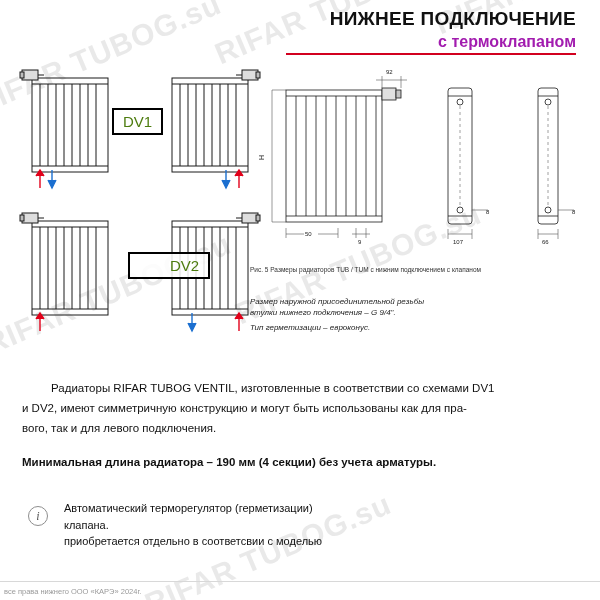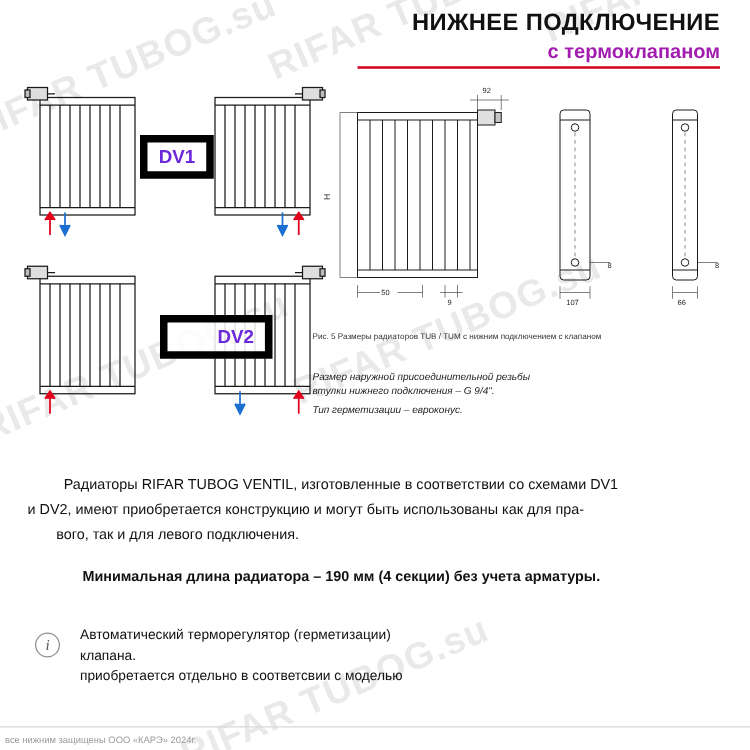--- a/index.html
+++ b/index.html
@@ -68,23 +68,23 @@
   
   .rad {
     position: absolute;
     z-index: 10;
   }
   .rad svg { display: block; }
 
   .dvlabel {
     position: absolute;
     font-size: 15px;
-    font-weight: bold;
-    color: #6d28d9;
-    border: 6px solid #000000;
+    font-weight: normal;
+    color: #4d7c0f;
+    border: 2px solid #000000;
     background: rgba(255,255,255,0.85);
     padding: 3px 9px;
     z-index: 12;
   }
 
   
   .techblock {
     position: absolute;
     left: 248px; top: 62px;
     width: 342px; height: 210px;
@@ -389,30 +389,30 @@
     </svg>
   </div>
 
   <div class="caption">Рис. 5 Размеры радиаторов TUB / TUM с нижним подключением с клапаном</div>
 
   <div class="note-it" style="top:296px;">Размер наружной присоединительной резьбы</div>
   <div class="note-it" style="top:307px;">втулки нижнего подключения – G 9/4".</div>
   <div class="note-it" style="top:322px;">Тип герметизации – евроконус.</div>
 
   <div class="para" style="top:378px;padding-left:29px;">Радиаторы RIFAR TUBOG VENTIL, изготовленные в соответствии со схемами DV1</div>
-  <div class="para" style="top:398px;">и DV2, имеют приобретается конструкцию и могут быть использованы как для пра-</div>
-  <div class="para" style="top:418px;margin-left:23px;">вого, так и для левого подключения.</div>
-
-  <div class="para bold" style="top:452px;margin-left:44px;">Минимальная длина радиатора – 190 мм (4 секции) без учета арматуры.</div>
+  <div class="para" style="top:398px;">и DV2, имеют симметричную конструкцию и могут быть использованы как для пра-</div>
+  <div class="para" style="top:418px;">вого, так и для левого подключения.</div>
+
+  <div class="para bold" style="top:452px;">Минимальная длина радиатора – 190 мм (4 секции) без учета арматуры.</div>
 
   <div class="info-wrap">
     <div class="info-icon">i</div>
     <div class="info-text">
       <div>Автоматический терморегулятор (герметизации)</div>
       <div>клапана.</div>
       <div>приобретается отдельно в соответсвии с моделью</div>
     </div>
   </div>
 
   <div class="footer-rule"></div>
-  <div class="footer">все нижним защищены ООО «КАРЭ» 2024г.</div>
+  <div class="footer">все права нижнего ООО «КАРЭ» 2024г.</div>
 
 </div>
 
 </body></html>

